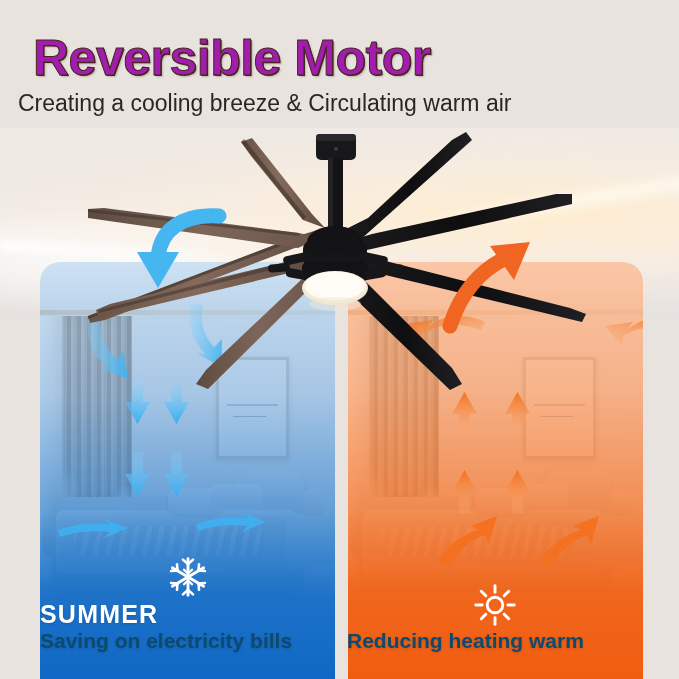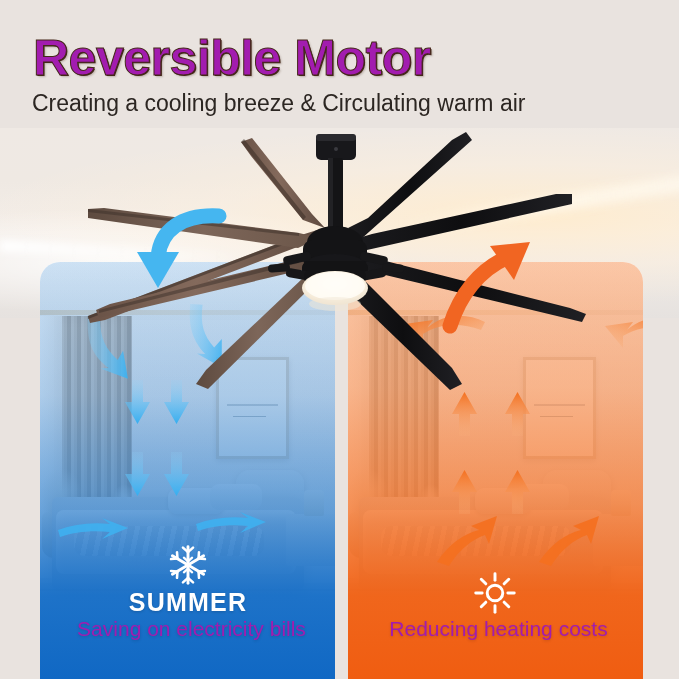--- a/index.html
+++ b/index.html
@@ -15,21 +15,21 @@
   .header{position:absolute;left:0;top:0;width:679px;height:128px;z-index:40;}
   .title{
     position:absolute;left:33px;top:29px;
     font-size:50px;font-weight:bold;letter-spacing:-0.5px;
     color:#a21caf;
     -webkit-text-stroke:1px #45281a;
     text-shadow:1px 1px 0 #45281a, 2px 2px 2px rgba(60,35,20,.25);
     white-space:nowrap;
   }
   .subtitle{
-    position:absolute;left:32px;top:90px;
+    position:absolute;left:18px;top:90px;
     font-size:23px;font-weight:400;color:#2c2622;white-space:nowrap;
   }
 
   
   .ceiling{
     position:absolute;left:0;top:128px;width:679px;height:190px;
     background:
       linear-gradient(180deg,#efe9e4 0%,#efe9e3 28%,#f4eee9 55%,#e6e2df 100%);
   }
   .ceiling-glow{
@@ -127,30 +127,29 @@
       rgba(241,97,20,.95) 80%,
       rgba(240,93,17,1) 100%);
   }
   .wash.warm2{background:linear-gradient(180deg,rgba(250,170,120,.35),rgba(243,110,35,.25));}
 
   
   .flow{position:absolute;inset:0;}
   .flow svg{position:absolute;left:0;top:0;width:296px;height:417px;overflow:visible;}
 
   
-  .badge{position:absolute;left:0;bottom:38px;width:100%;text-align:center;z-index:12;}
+  .badge{position:absolute;left:0;bottom:26px;width:100%;z-index:12;}
   .badge .ico{display:block;margin:0 auto 2px;width:44px;height:44px;}
   .badge .season{
     font-size:25px;font-weight:bold;color:#ffffff;letter-spacing:1.2px;line-height:1.05;
     text-shadow:0 1px 3px rgba(0,0,0,.18);
   }
   .badge .desc{
-    font-size:21px;font-weight:400;color:#a21caf;margin-top:2px;line-height:1.15;
+    font-size:21px;font-weight:700;color:#0c4a6e;margin-top:2px;line-height:1.15;
     text-shadow:0 1px 3px rgba(0,0,0,.16);
-    margin-left:7px;
   }
 
   
   .fan{position:absolute;left:0;top:118px;width:679px;height:230px;z-index:30;}
   .fan svg{position:absolute;left:0;top:0;width:679px;height:230px;overflow:visible;}
 
   
   .bigarrows{position:absolute;left:0;top:118px;width:679px;height:230px;z-index:35;}
   .bigarrows svg{position:absolute;left:0;top:0;width:679px;height:230px;overflow:visible;}
 
@@ -325,21 +324,21 @@
           <line x1="24" y1="3" x2="24" y2="10"></line>
           <line x1="24" y1="38" x2="24" y2="45"></line>
           <line x1="3" y1="24" x2="10" y2="24"></line>
           <line x1="38" y1="24" x2="45" y2="24"></line>
           <line x1="9" y1="9" x2="14" y2="14"></line>
           <line x1="34" y1="34" x2="39" y2="39"></line>
           <line x1="39" y1="9" x2="34" y2="14"></line>
           <line x1="14" y1="34" x2="9" y2="39"></line>
         </g>
       </svg>
-      <div class="desc">Reducing heating costs</div>
+      <div class="desc">Reducing heating warm</div>
     </div>
   </div>
 
   <div class="gap"></div>
 
   <div class="fan">
     <svg viewBox="0 0 679 230">
       <defs>
         <linearGradient id="woodG" x1="0" y1="0" x2="1" y2="0">
           <stop offset="0" stop-color="#6a5347"></stop>

